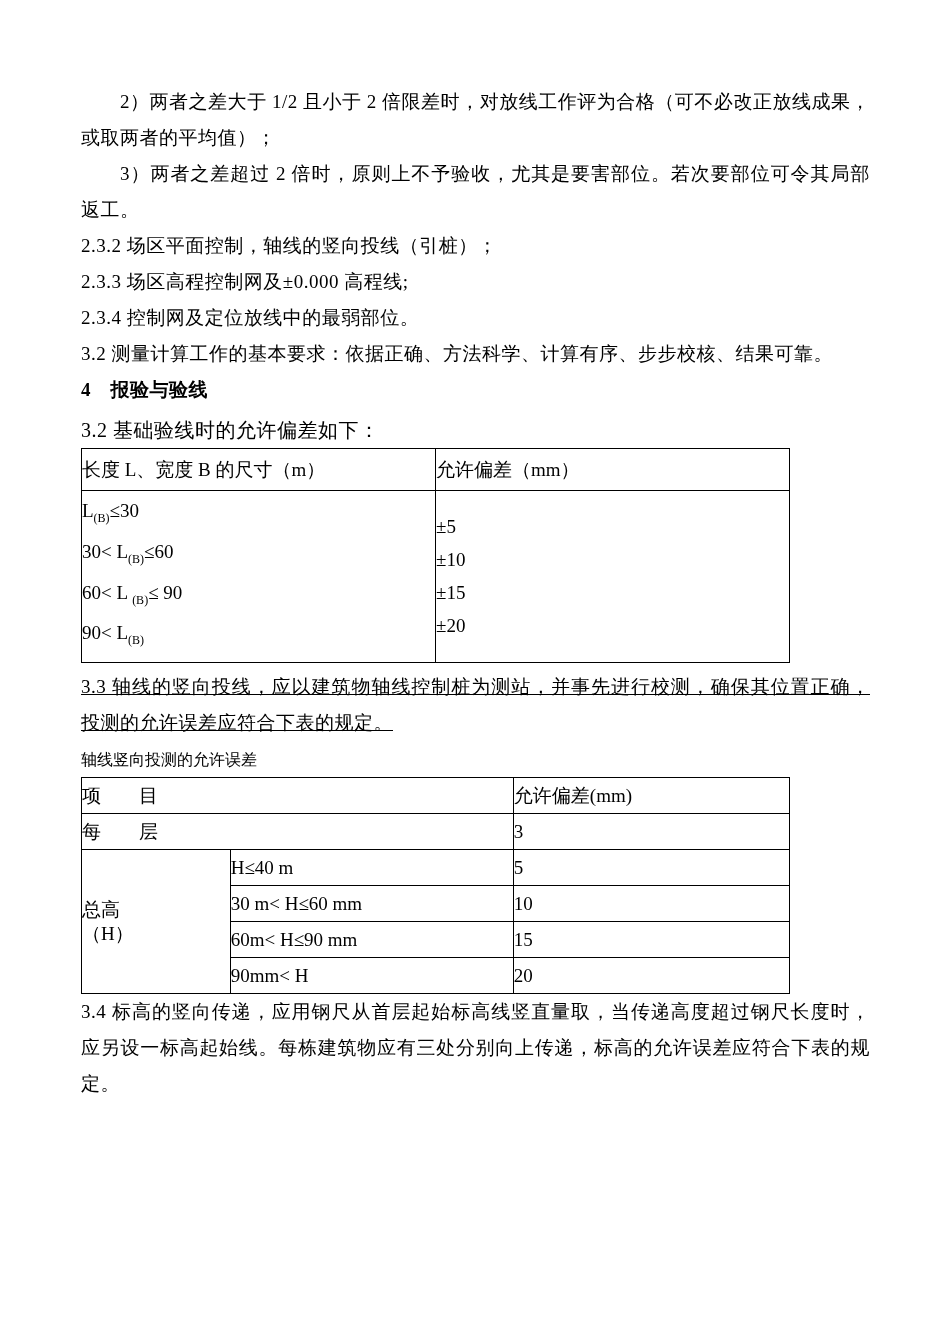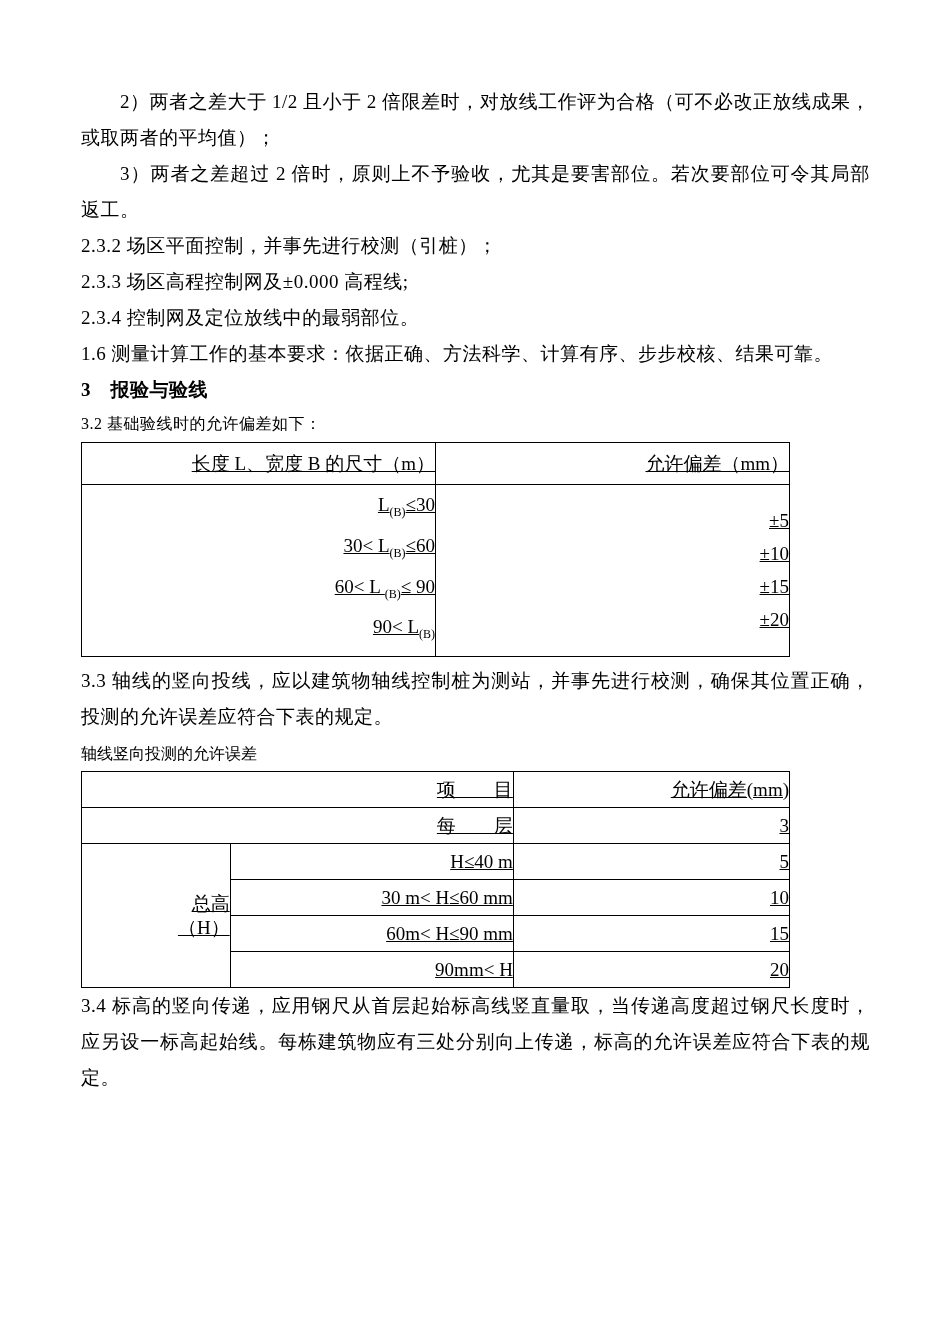--- a/index.html
+++ b/index.html
@@ -23,68 +23,67 @@
   .para {
     margin: 0;
     font-size: 19px;
     line-height: 36px;
     text-align: justify;
     letter-spacing: 0.5px;
   }
   .indent { text-indent: 39px; }
   .heading { font-weight: bold; }
   .small {
-    font-size: 16px;
+    font-size: 20px;
     line-height: 28px;
-    margin-top: 2px;
+    margin-top: 8px;
   }
   .caption {
     margin: 6px 0 0 0;
     font-size: 16px;
     line-height: 26px;
     text-align: left;
     width: 709px;
   }
   table.tbl {
     border-collapse: collapse;
     width: 709px;
     table-layout: fixed;
     margin-top: 4px;
   }
   table.tbl td {
     border: 1.5px solid #000000;
-    text-align: right;
+    text-align: left;
     vertical-align: middle;
     font-size: 19px;
     padding: 0;
-    text-decoration: underline;
   }
   .tbl-foundation tr.hdr td { height: 42px; }
   .tbl-foundation td.body-cell { padding: 3px 0 5px 0; }
   .tline { line-height: 33px; }
   .sub {
     font-size: 12px;
     vertical-align: sub;
   }
   .tbl-axis td { height: 36px; line-height: 24px; }
-  .mt6 { margin-top: 6px; }
+  .mt6 { margin-top: 6px; text-decoration: underline; }
   .mt8 { }
 </style>
 </head>
 <body>
 
 <div class="page">
 
   <p class="para indent">2）两者之差大于 1/2 且小于 2 倍限差时，对放线工作评为合格（可不必改正放线成果，或取两者的平均值）；</p>
   <p class="para indent">3）两者之差超过 2 倍时，原则上不予验收，尤其是要害部位。若次要部位可令其局部返工。</p>
-  <p class="para">2.3.2 场区平面控制，并事先进行校测（引桩）；</p>
+  <p class="para">2.3.2 场区平面控制，轴线的竖向投线（引桩）；</p>
   <p class="para">2.3.3 场区高程控制网及±0.000 高程线;</p>
   <p class="para">2.3.4 控制网及定位放线中的最弱部位。</p>
-  <p class="para">1.6 测量计算工作的基本要求：依据正确、方法科学、计算有序、步步校核、结果可靠。</p>
-  <p class="para heading">3　报验与验线</p>
+  <p class="para">3.2 测量计算工作的基本要求：依据正确、方法科学、计算有序、步步校核、结果可靠。</p>
+  <p class="para heading">4　报验与验线</p>
   <p class="para small">3.2 基础验线时的允许偏差如下：</p>
 
   <table class="tbl tbl-foundation">
     <colgroup>
       <col style="width:50%">
       <col style="width:50%">
     </colgroup>
     <tbody>
         <tr class="hdr">
       <td>长度 L、宽度 B 的尺寸（m）</td>

